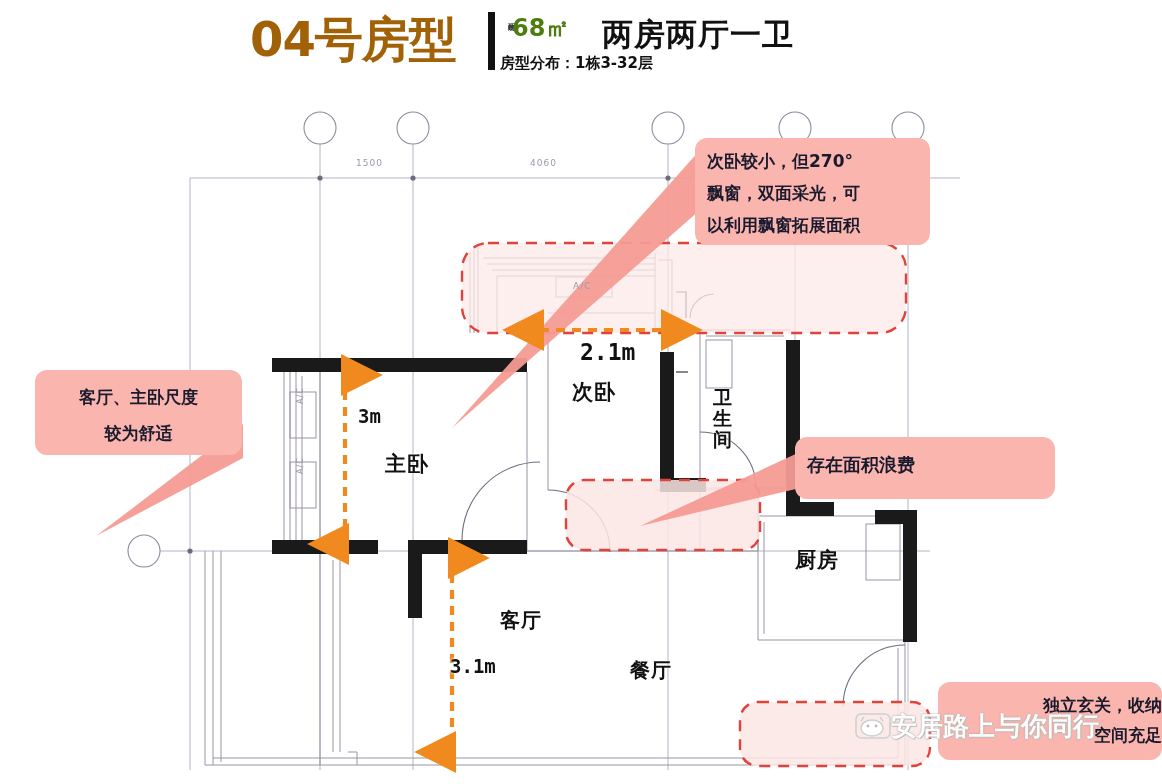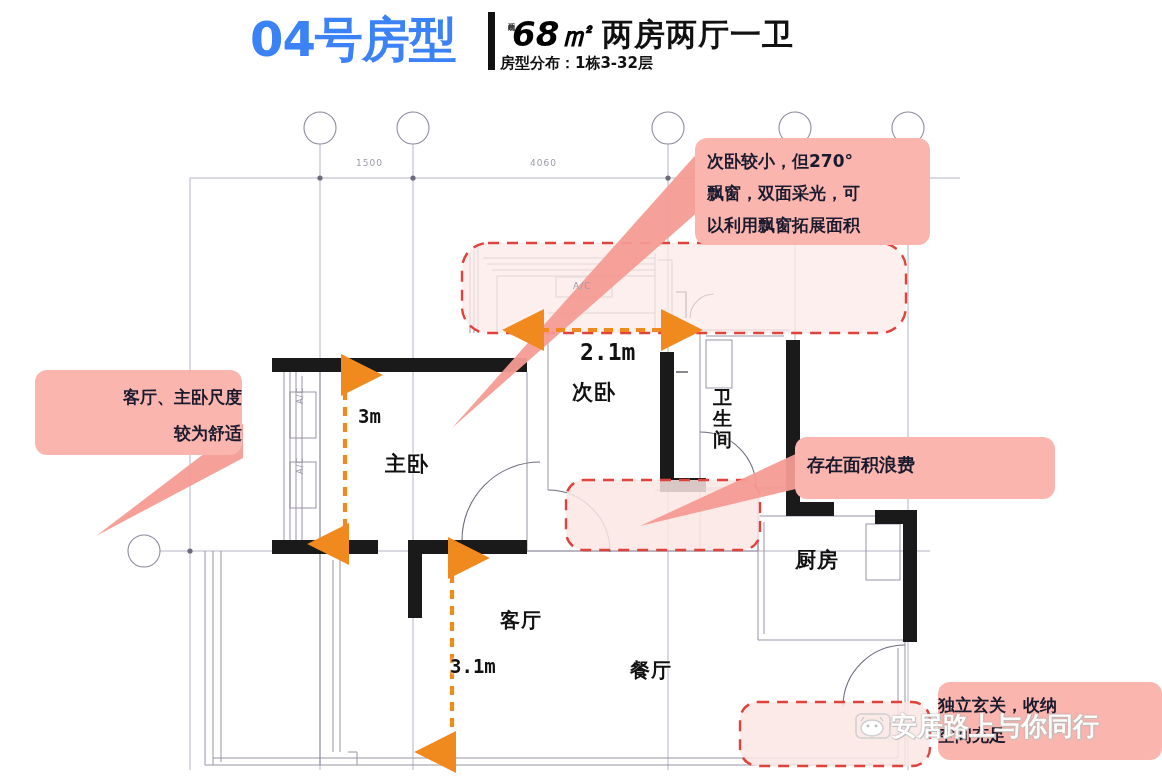--- a/index.html
+++ b/index.html
@@ -9,33 +9,33 @@
     font-family:"DejaVu Sans","Liberation Sans",sans-serif;
     overflow:hidden;position:relative;
   }
   .stage{position:absolute;left:0;top:0;width:1162px;height:784px;}
 
   
   .header{position:absolute;left:250px;top:4px;width:620px;height:78px;}
   .title-main{
     position:absolute;left:0;top:4px;
     font-size:48px;font-weight:bold;letter-spacing:-1px;
-    color:#3b82f6;font-family:"DejaVu Sans","Liberation Sans",sans-serif;
+    color:#a16207;font-family:"DejaVu Sans","Liberation Sans",sans-serif;
     white-space:nowrap;
   }
   .title-rule{position:absolute;left:238px;top:8px;width:7px;height:58px;background:#111;}
   .tiny-vert{
     position:absolute;left:250px;top:14px;width:14px;
     font-size:7px;line-height:7px;color:#333;
     writing-mode:vertical-rl;text-orientation:upright;
     letter-spacing:0px;white-space:nowrap;
   }
   .title-area{
     position:absolute;left:262px;top:8px;
-    font-size:34px;font-weight:600;color:#000000;white-space:nowrap;font-style:italic;
+    font-size:24px;font-weight:600;color:#4d7c0f;white-space:nowrap;
   }
   .title-rooms{
     position:absolute;left:352px;top:10px;
     font-size:31px;font-weight:600;color:#111;white-space:nowrap;letter-spacing:1px;
   }
   .title-sub{
     position:absolute;left:250px;top:50px;
     font-size:15px;font-weight:bold;color:#111;white-space:nowrap;letter-spacing:0px;
   }
 
@@ -76,23 +76,23 @@
   
   .callout{
     position:absolute;background:#f9b5ae;border-radius:12px;
     color:#1a1a2e;font-weight:bold;
     font-family:"DejaVu Sans","Liberation Sans",sans-serif;
     box-sizing:border-box;
   }
   .callout .line{display:block;white-space:nowrap;}
 
   #callout-bay{left:695px;top:138px;width:235px;height:107px;padding:7px 10px 16px 12px;font-size:17px;line-height:32px;}
-  #callout-comfort{left:35px;top:370px;width:207px;height:85px;padding:9px 0 0 0;font-size:17px;line-height:36px;text-align:right;}
+  #callout-comfort{left:35px;top:370px;width:207px;height:85px;padding:9px 0 0 0;font-size:17px;line-height:36px;text-align:center;}
   #callout-waste{left:795px;top:437px;width:260px;height:62px;padding:16px 0 0 12px;font-size:18px;}
-  #callout-entry{left:938px;top:682px;width:224px;height:78px;padding:8px 0 0 0;font-size:17px;line-height:30px;text-align:left;}
+  #callout-entry{left:938px;top:682px;width:224px;height:78px;padding:8px 0 0 0;font-size:17px;line-height:30px;text-align:right;}
 
   
   .watermark{
     position:absolute;left:855px;top:706px;height:40px;
     display:flex;align-items:center;
     color:#ffffff;font-size:26px;font-weight:bold;
     font-family:"DejaVu Sans","Liberation Sans",sans-serif;
     text-shadow:0 0 1px #b8b8b8,0 0 2px #9a9a9a,1px 1px 0 #c9c9c9;
     opacity:.96;white-space:nowrap;
   }

